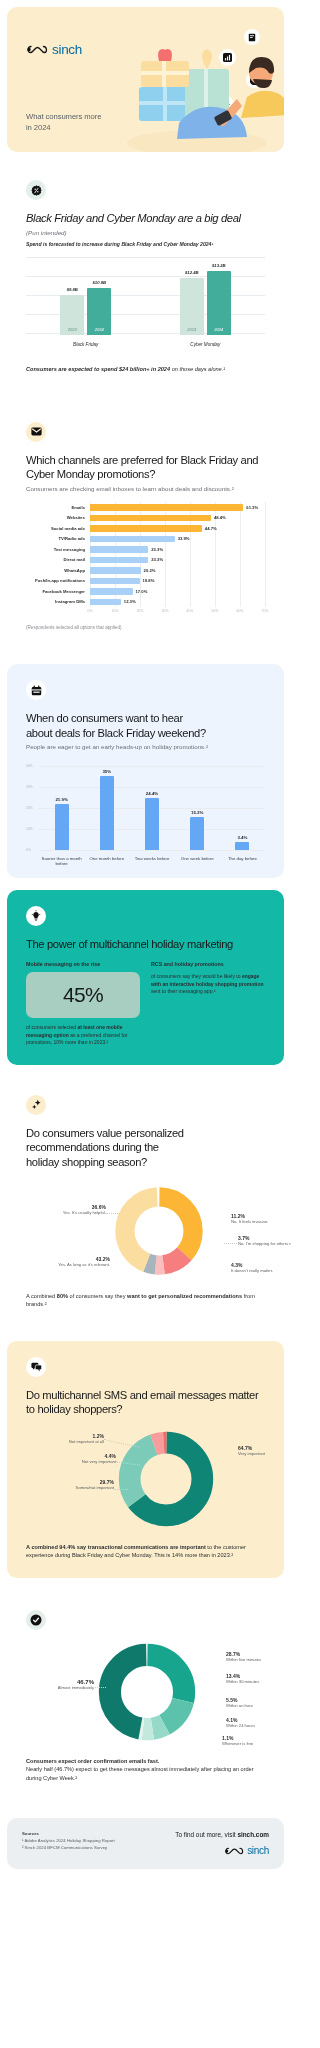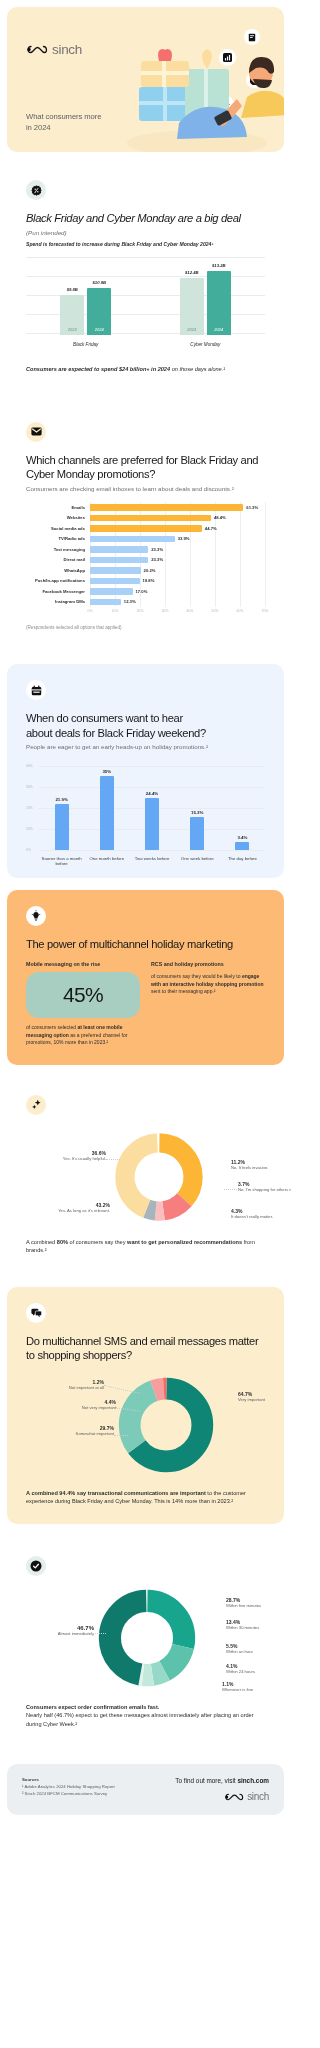--- a/index.html
+++ b/index.html
@@ -16,21 +16,21 @@
   .hero {
     margin: 7px 7px 0 7px;
     background: #fceecd;
     border-radius: 10px;
     height: 145px;
     position: relative;
     overflow: hidden;
   }
   .logo { position: absolute; left: 19px; top: 35px; display: flex; align-items: center; gap: 4px; }
   .logo-mark { width: 22px; height: 11px; }
-  .logo-word { font-size: 13.5px; font-weight: 400; letter-spacing: -0.3px; color: #737373; }
+  .logo-word { font-size: 13.5px; font-weight: 400; letter-spacing: -0.3px; color: #0369a1; }
   .hero-title {
     position: absolute; left: 19px; top: 63px;
     font-size: 14.3px; line-height: 1.23; font-weight: 400;
     letter-spacing: -0.45px; color: #17181a;
   }
   .hero-sub {
     position: absolute; left: 19px; top: 105px;
     font-size: 7.7px; line-height: 1.38; color: #5c6066; letter-spacing: -0.1px;
   }
   .hero-art { position: absolute; right: 0; bottom: 0; width: 165px; height: 125px; }
@@ -89,21 +89,21 @@
   .hval { font-size: 4.2px; font-weight: 700; color: #2b2d30; margin-left: 3px; white-space: nowrap; }
   .hgrid { position: absolute; top: 0; bottom: 0; width: 1px; background: #eceff2; }
   .haxis { display: flex; margin-left: 64px; margin-top: 2px; position: relative; height: 7px; }
   .haxis span { position: absolute; font-size: 3.4px; color: #b3b7bd; transform: translateX(-50%); }
 
   
   .stats { display: flex; gap: 11px; margin-top: 10px; }
   .stat { flex: 1; }
   .stat-h { font-size: 5.3px; font-weight: 700; color: #2b2d30; margin-bottom: 5px; }
   .stat-box {
-    background: #a8cec2; border-radius: 13px; height: 46px;
+    background: #a8cec2; border-radius: 7px; height: 46px;
     display: flex; align-items: center; justify-content: center;
   }
   .stat-num { font-size: 21px; font-weight: 400; color: #17181a; letter-spacing: -0.7px; }
   .stat-txt { font-size: 5px; line-height: 1.52; color: #2b2d30; margin-top: 6px; }
   .stat-txt b { font-weight: 700; }
 
   
   .donut-wrap { position: relative; margin-top: 10px; }
   .lbl { position: absolute; }
   .lbl .p { font-size: 5px; font-weight: 700; color: #2b2d30; }
@@ -417,21 +417,21 @@
       <div style="position:absolute;left:13px;right:0;top:90px;display:flex;">
         <div style="flex:1;" class="vcat">Sooner than a month before</div>
         <div style="flex:1;" class="vcat">One month before</div>
         <div style="flex:1;" class="vcat">Two weeks before</div>
         <div style="flex:1;" class="vcat">One week before</div>
         <div style="flex:1;" class="vcat">The day before</div>
       </div>
     </div>
   </div>
 
-  <div class="sect pad" style="background:#fdba74;margin-top:12px;">
+  <div class="sect pad" style="background:#14b8a6;margin-top:12px;">
     <div class="ico" style="background:#fff;">
       <svg width="10" height="11" viewBox="0 0 12 14">
           <path d="M6 2.6 a3.6 3.6 0 0 1 2.1 6.5 v1.2 h-4.2 v-1.2 A3.6 3.6 0 0 1 6 2.6z" fill="#111"></path>
           <rect x="4.2" y="10.8" width="3.6" height="1.1" fill="#111"></rect>
           <rect x="4.7" y="12.4" width="2.6" height="1" rx="0.5" fill="#111"></rect>
           <rect x="5.6" y="0" width="0.8" height="1.8" fill="#111"></rect>
           <rect x="0.6" y="5.4" width="1.6" height="0.8" fill="#111"></rect>
           <rect x="9.8" y="5.4" width="1.6" height="0.8" fill="#111"></rect>
         </svg>
     </div>
@@ -456,20 +456,25 @@
     </div>
   </div>
 
   <div class="sect pad" style="margin-top:14px;">
     <div class="ico" style="background:#fceecd;">
       <svg width="11" height="11" viewBox="0 0 14 14">
           <path d="M8.6 1 l1.1 2.6 2.6 1.1 -2.6 1.1 -1.1 2.6 -1.1-2.6 -2.6-1.1 2.6-1.1z" fill="#111"></path>
           <path d="M4.2 7.4 l0.8 1.9 1.9 0.8 -1.9 0.8 -0.8 1.9 -0.8-1.9 -1.9-0.8 1.9-0.8z" fill="#111"></path>
         </svg>
     </div>
+    <h2>
+      <span>Do consumers value personalized</span><br>
+      <span>recommendations during the</span><br>
+      <span>holiday shopping season?</span>
+    </h2>
 
     <div class="donut-wrap" style="height:106px;">
       <svg width="90" height="90" viewBox="0 0 42 42" style="position:absolute;left:88px;top:6px;">
         <circle cx="21" cy="21" r="15.9" fill="none" stroke="#fcb535" stroke-width="9" stroke-dasharray="36.6 63.4" stroke-dashoffset="25"></circle>
         <circle cx="21" cy="21" r="15.9" fill="none" stroke="#f77e7e" stroke-width="9" stroke-dasharray="11.2 88.8" stroke-dashoffset="-11.6"></circle>
         <circle cx="21" cy="21" r="15.9" fill="none" stroke="#fbbdbd" stroke-width="9" stroke-dasharray="3.7 96.3" stroke-dashoffset="-22.8"></circle>
         <circle cx="21" cy="21" r="15.9" fill="none" stroke="#a8b4bc" stroke-width="9" stroke-dasharray="4.3 95.7" stroke-dashoffset="-26.5"></circle>
         <circle cx="21" cy="21" r="15.9" fill="none" stroke="#fcdda0" stroke-width="9" stroke-dasharray="43.2 56.8" stroke-dashoffset="-30.8"></circle>
       </svg>
 
@@ -508,21 +513,21 @@
     <div class="ico" style="background:#fff;">
       <svg width="11" height="10" viewBox="0 0 14 12">
           <rect x="0.5" y="0.5" width="9" height="7" rx="1.8" fill="#111"></rect>
           <path d="M2.6 7 l0 2.6 2.6-2.6z" fill="#111"></path>
           <rect x="5.5" y="3.4" width="8" height="6" rx="1.7" fill="#111" stroke="#fff" stroke-width="0.9"></rect>
           <path d="M11 9 l0 2.4 -2.4-2.4z" fill="#111"></path>
         </svg>
     </div>
     <h2>
       <span>Do multichannel SMS and email messages matter</span><br>
-      <span>to shopping shoppers?</span>
+      <span>to holiday shoppers?</span>
     </h2>
 
     <div class="donut-wrap" style="height:112px;">
       <svg width="96" height="96" viewBox="0 0 42 42" style="position:absolute;left:92px;top:4px;">
         <circle cx="21" cy="21" r="15.9" fill="none" stroke="#0f8576" stroke-width="9.5" stroke-dasharray="64.7 35.3" stroke-dashoffset="25"></circle>
         <circle cx="21" cy="21" r="15.9" fill="none" stroke="#7bcbb8" stroke-width="9.5" stroke-dasharray="29.7 70.3" stroke-dashoffset="-39.7"></circle>
         <circle cx="21" cy="21" r="15.9" fill="none" stroke="#f89d9d" stroke-width="9.5" stroke-dasharray="4.4 95.6" stroke-dashoffset="-69.4"></circle>
         <circle cx="21" cy="21" r="15.9" fill="none" stroke="#f46a6a" stroke-width="9.5" stroke-dasharray="1.2 98.8" stroke-dashoffset="-73.8"></circle>
       </svg>
 

